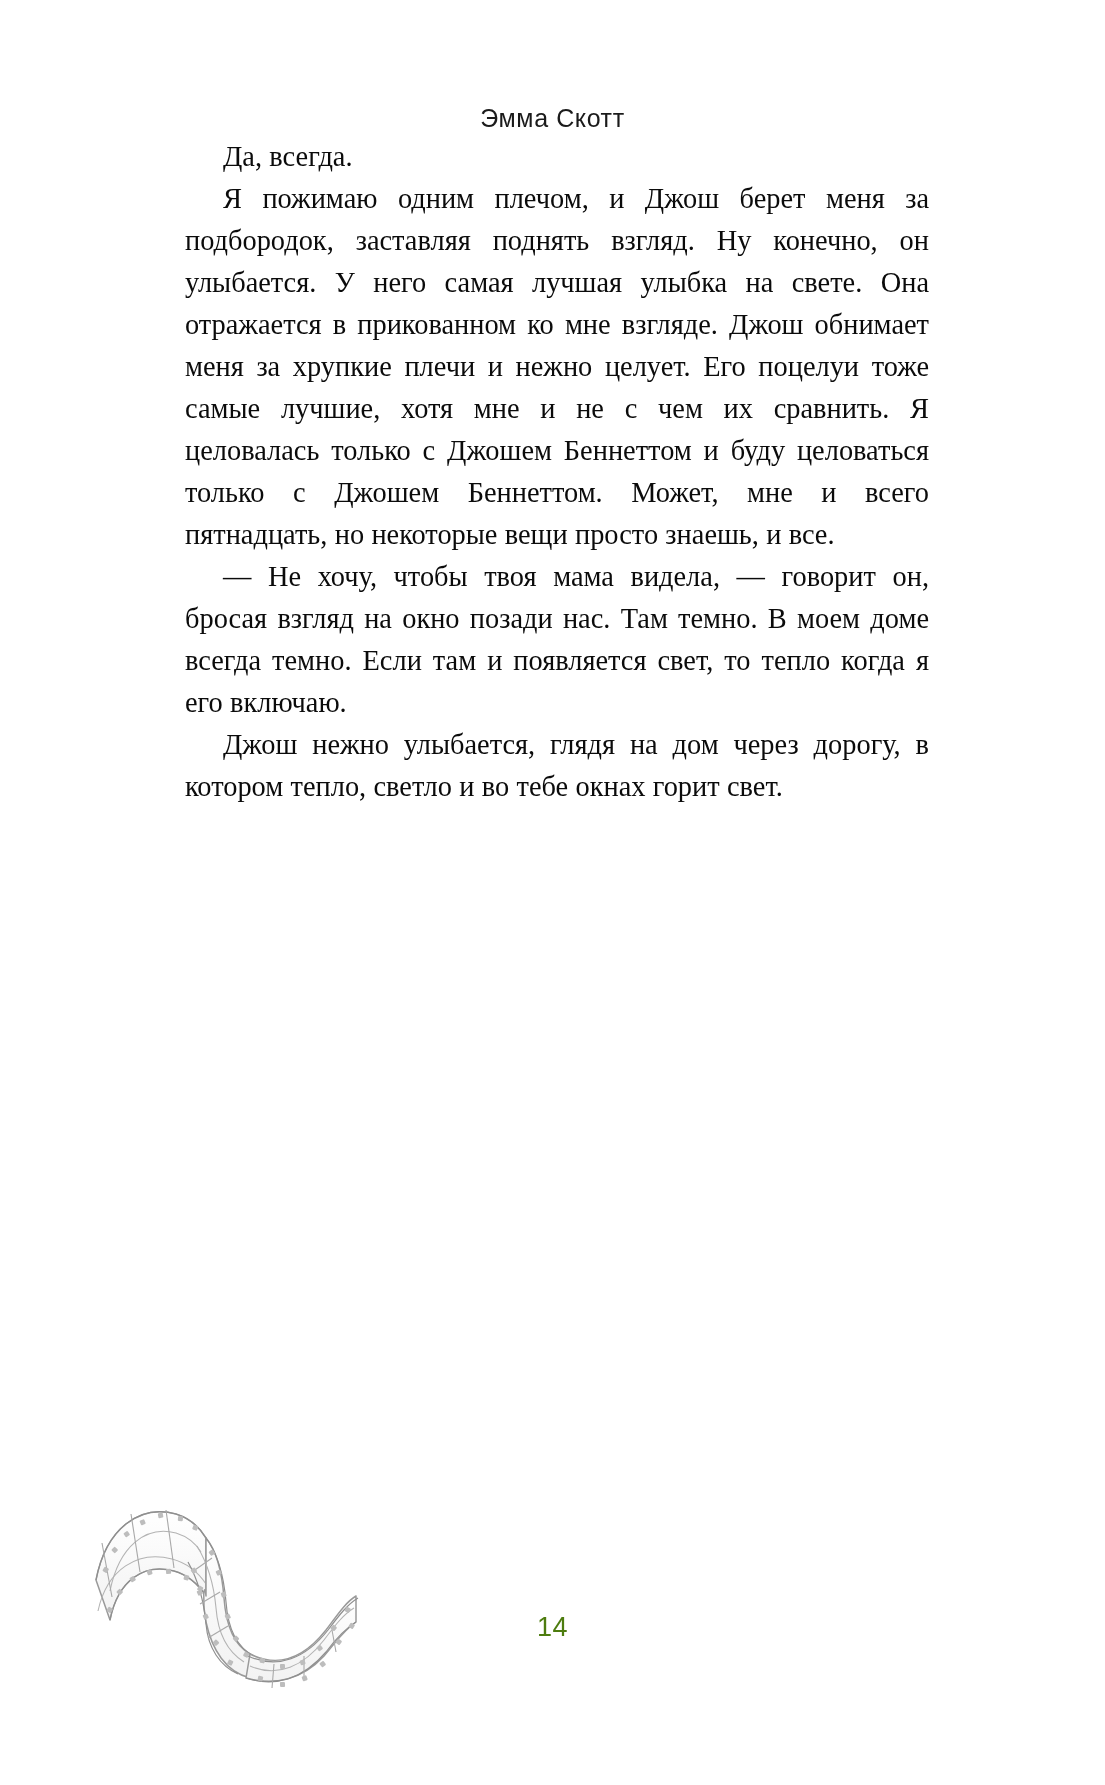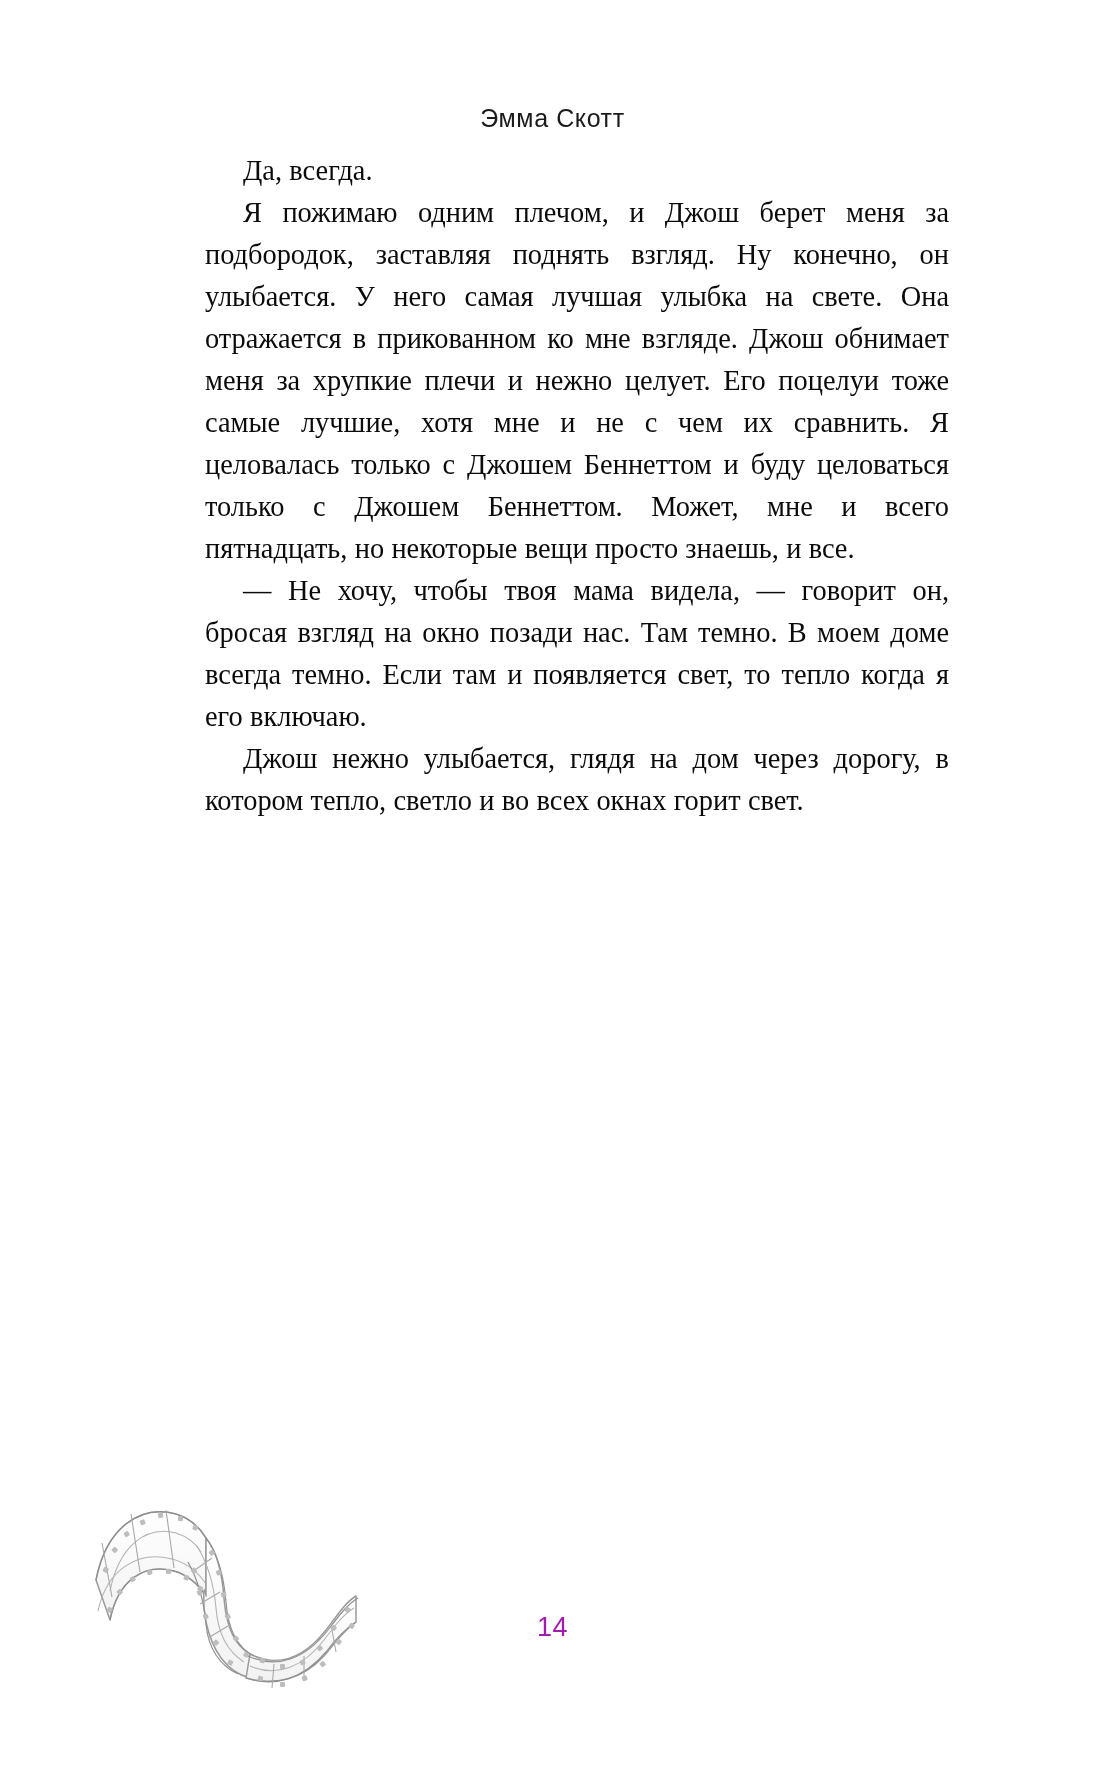--- a/index.html
+++ b/index.html
@@ -35,23 +35,22 @@
     font-size: 25px;
     letter-spacing: 0.6px;
     color: #1a1a1a;
     white-space: nowrap;
   }
 
   
   .text-column {
     position: absolute;
     left: 185px;
-    top: 150px;
+    top: 136px;
     width: 744px;
-    margin-left: 20px;
   }
 
   .para {
     margin: 0;
     text-align: justify;
     text-justify: inter-word;
     text-indent: 38px;
     font-size: 28.4px;
     line-height: 42px;
     color: #0b0b0b;
@@ -82,36 +81,36 @@
 
   
   .folio {
     position: absolute;
     top: 1612px;
     left: 0;
     width: 1105px;
     text-align: center;
     font-family: "Liberation Sans", "DejaVu Sans", sans-serif;
     font-size: 27px;
-    color: #a21caf;
+    color: #4d7c0f;
     letter-spacing: 0.5px;
   }
 </style>
 </head>
 <body>
 
 <div class="page">
 
   <div class="running-head">Эмма Скотт</div>
 
   <div class="text-column">
     <p class="para">Да, всегда.</p>
     <p class="para">Я пожимаю одним плечом, и Джош берет меня за подбородок, заставляя поднять взгляд. Ну конечно, он улыбается. У него самая лучшая улыбка на свете. Она отражается в прикованном ко мне взгляде. Джош обнимает меня за хрупкие плечи и нежно целует. Его поцелуи тоже самые лучшие, хотя мне и не с чем их сравнить. Я целовалась только с Джошем Беннеттом и буду целоваться только с Джошем Беннеттом. Может, мне и всего пятнадцать, но некоторые вещи просто знаешь, и все.</p>
     <p class="para dialogue">— Не хочу, чтобы твоя мама видела, — говорит он, бросая взгляд на окно позади нас. Там темно. В моем доме всегда темно. Если там и появляется свет, то тепло когда я его включаю.</p>
-    <p class="para">Джош нежно улыбается, глядя на дом через дорогу, в котором тепло, светло и во всех окнах горит свет.</p>
+    <p class="para">Джош нежно улыбается, глядя на дом через дорогу, в котором тепло, светло и во тебе окнах горит свет.</p>
   </div>
 
   <div class="film-strip">
     <svg viewBox="0 0 280 215" xmlns="http://www.w3.org/2000/svg" aria-hidden="true">
       <defs>
         <linearGradient id="stripFace" x1="0" y1="0" x2="0" y2="1">
           <stop offset="0%" stop-color="#ffffff"></stop>
           <stop offset="100%" stop-color="#f2f2f2"></stop>
         </linearGradient>
       </defs>

